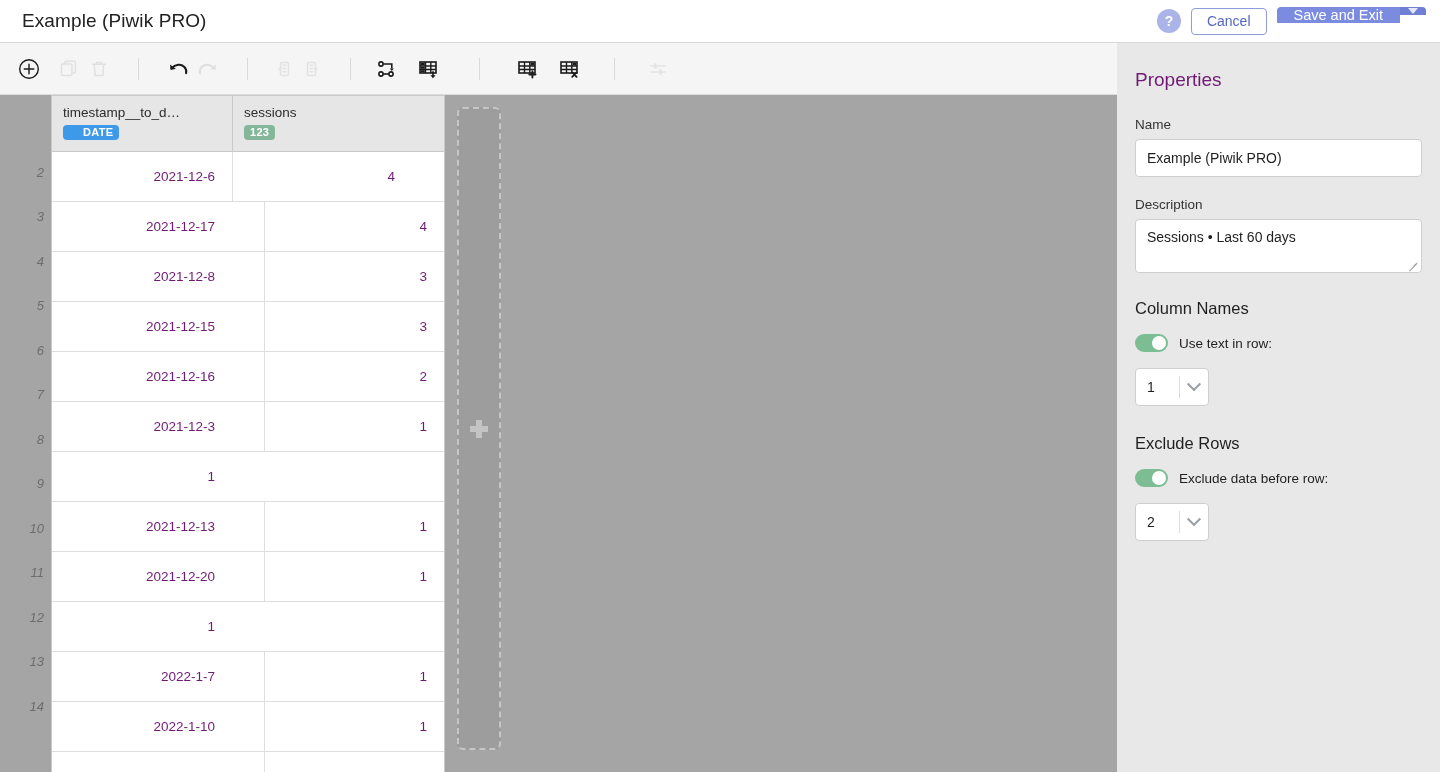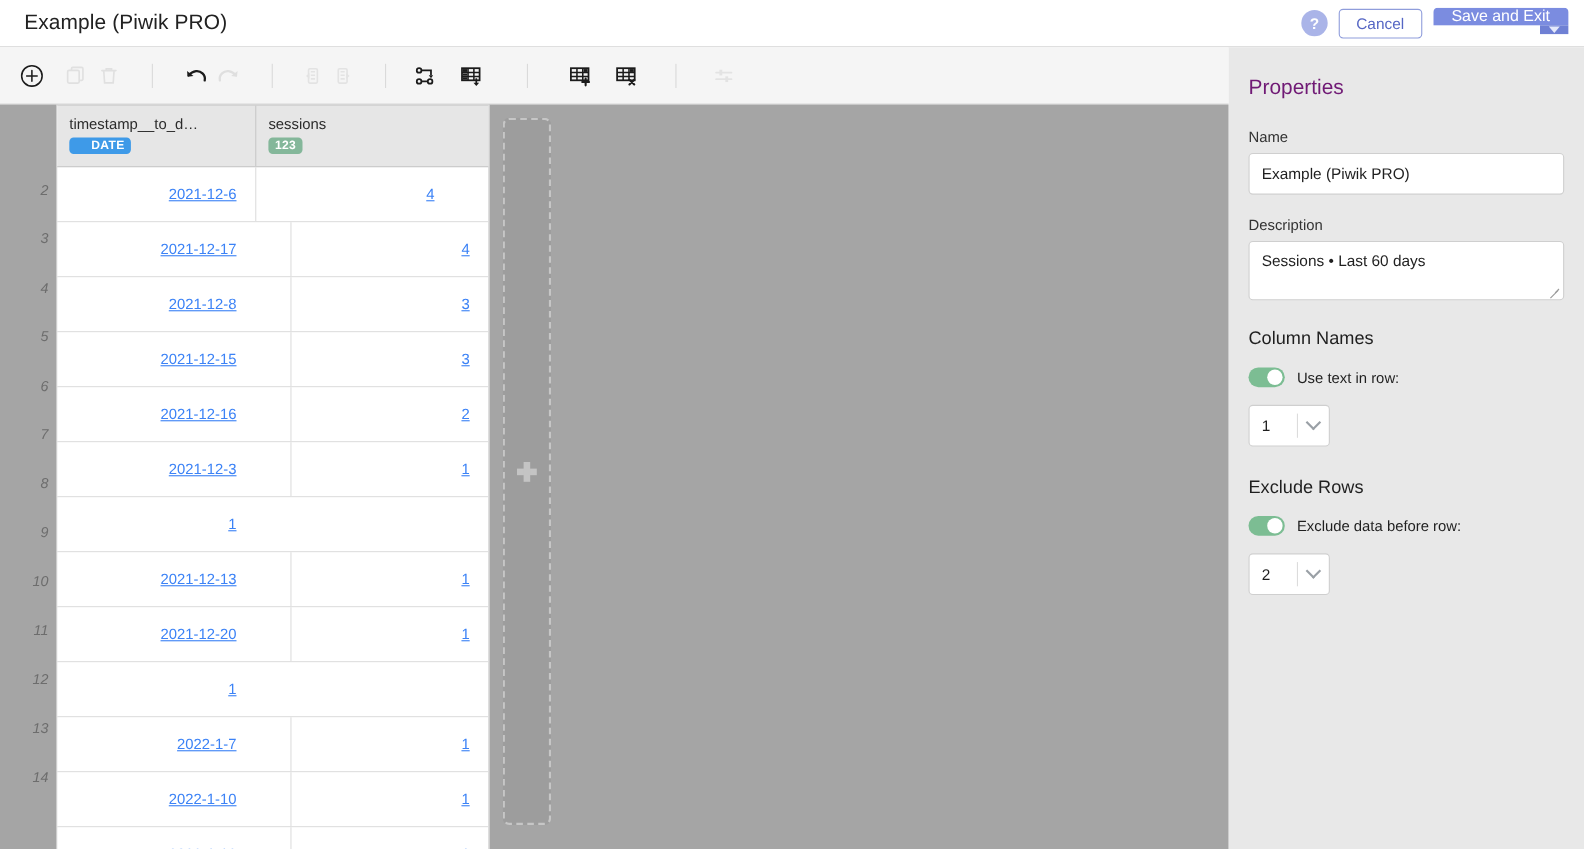--- a/index.html
+++ b/index.html
@@ -69,25 +69,24 @@
     color: #5566c4;
     font-size: 14px;
     font-family: "Liberation Sans", sans-serif;
     cursor: pointer;
     display: flex;
     align-items: center;
     box-sizing: border-box;
   }
   .split-btn {
     display: flex;
-    align-items: flex-end;
+    align-items: flex-start;
     height: 29px;
     border-radius: 4px;
     overflow: hidden;
-    flex-direction: column;
   }
   .btn-save {
     padding: 0 17px;
     background: #7b8ce0;
     color: #ffffff;
     font-size: 14.5px;
     font-family: "Liberation Sans", sans-serif;
     border: none;
     cursor: pointer;
     display: flex;
@@ -210,22 +209,21 @@
   .tr { display: flex; }
   .tr + .tr { border-top: 1px solid #dedede; gap: 32px; }
   .td {
     box-sizing: border-box;
     height: 49px;
     display: flex;
     align-items: center;
     justify-content: flex-end;
     padding-right: 17px;
     font-size: 13.5px;
-    color: #3b82f6;
-    text-decoration: underline;
+    color: #701a75;
   }
   .td + .td { border-left: 1px solid #dedede; }
   .col-a { width: 180px; }
   .col-b { width: 180px; }
 
   .add-col {
     width: 44px;
     height: 643px;
     margin-left: 12px;
     margin-top: 12px;

